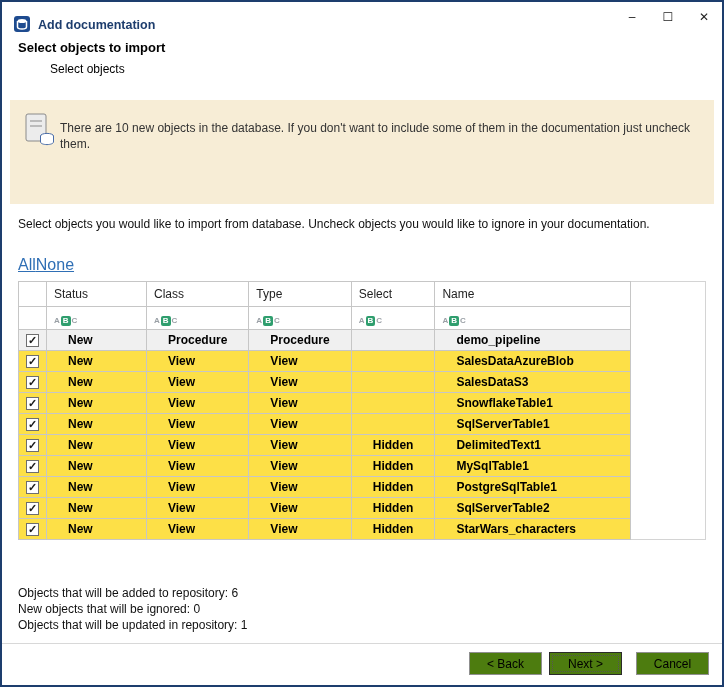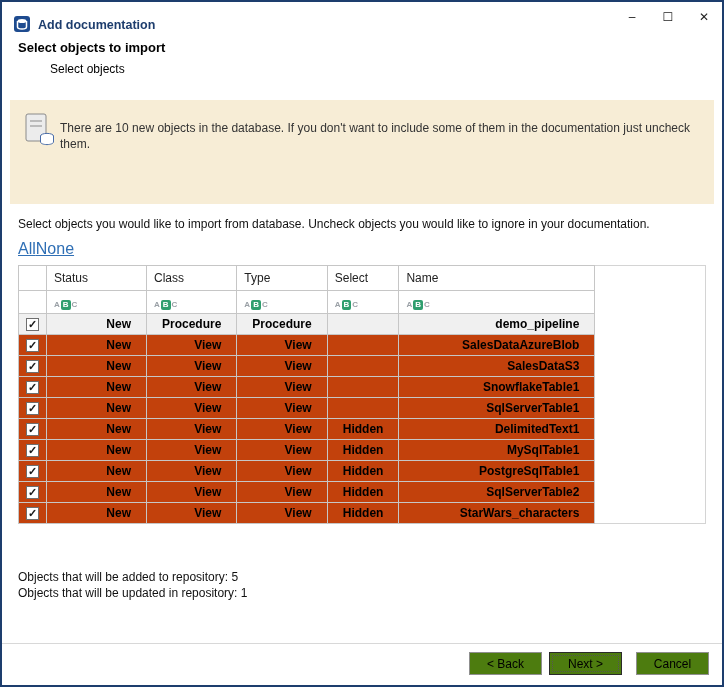--- a/index.html
+++ b/index.html
@@ -26,32 +26,32 @@
   .header { padding:8px 16px 0; flex:0 0 auto; }
   .header .h1 { font-size:13px; font-weight:bold; color:#000; }
   .header .h2 { font-size:12px; color:#000; margin:7px 0 0 32px; }
 
   
   .banner { margin:24px 8px 0; height:104px; background:#f7edd6; display:flex; padding:12px 14px; flex:0 0 auto; }
   .banner .icon-box { width:36px; flex:0 0 auto; }
   .banner .text { font-size:12px; color:#333; line-height:1.35; padding-top:8px; }
 
   
-  .instruction { margin:13px 16px 0; font-size:12px; color:#111; flex:0 0 auto; }
+  .instruction { margin:13px 16px 16px; font-size:12px; color:#111; flex:0 0 auto; }
   .links { margin:9px 16px 0; display:flex; font-size:16px; flex:0 0 auto; }
   .links a { color:#2f6fb5; text-decoration:underline; cursor:pointer; }
 
   
   .grid-wrap { margin:7px 16px 0; display:flex; align-items:stretch; flex:0 0 auto; }
-  table.grid { border-collapse:collapse; table-layout:fixed; background:#c2410c; }
+  table.grid { border-collapse:collapse; table-layout:fixed; background:#fde047; }
   .grid th, .grid td { border:1px solid #c6c6c6; overflow:hidden; white-space:nowrap; }
   .grid thead th { font-size:12px; font-weight:normal; text-align:left; color:#222;
                    padding:5px 7px; background:#fff; height:25px; }
   .grid .filter-row td { height:22px; padding:2px 7px; background:#fff; }
-  .grid tbody td { font-size:12px; font-weight:bold; color:#000; padding:3px 15px; height:21px;text-align:right; }
+  .grid tbody td { font-size:12px; font-weight:bold; color:#000; padding:3px 21px; height:21px; }
   .grid .cb-cell, .grid .cb-col { text-align:center; padding:2px; }
   .grid tbody tr.selected td { background:#f0f0f0; }
   .grid-filler { flex:1; border:1px solid #d4d4d4; border-left:none; background:#fff; }
 
   .checkbox { width:13px; height:13px; border:1px solid #6e6e6e; background:#fff;
               display:inline-flex; align-items:center; justify-content:center; vertical-align:middle; }
   .checkbox.checked::after { content:"✓"; font-size:11px; font-weight:bold; color:#1a1a1a; line-height:1; }
 
   .abc { display:inline-flex; align-items:center; gap:1px; font-size:8px; font-weight:bold; line-height:1; }
   .abc .l { color:#9aa0a6; }
@@ -252,21 +252,22 @@
             <td>View</td>
             <td>Hidden</td>
             <td>StarWars_characters</td>
           </tr>
         </tbody>
     </table>
     <div class="grid-filler"></div>
   </div>
 
   <div class="summary">
-    <div>Objects that will be added to repository: 5</div>
+    <div>Objects that will be added to repository: 6</div>
+    <div>New objects that will be ignored: 0</div>
     <div>Objects that will be updated in repository: 1</div>
   </div>
 
   <div class="footer">
     <button class="btn">&lt; Back</button>
     <button class="btn focused">Next &gt;</button>
     <button class="btn cancel">Cancel</button>
   </div>
 
 </div>

